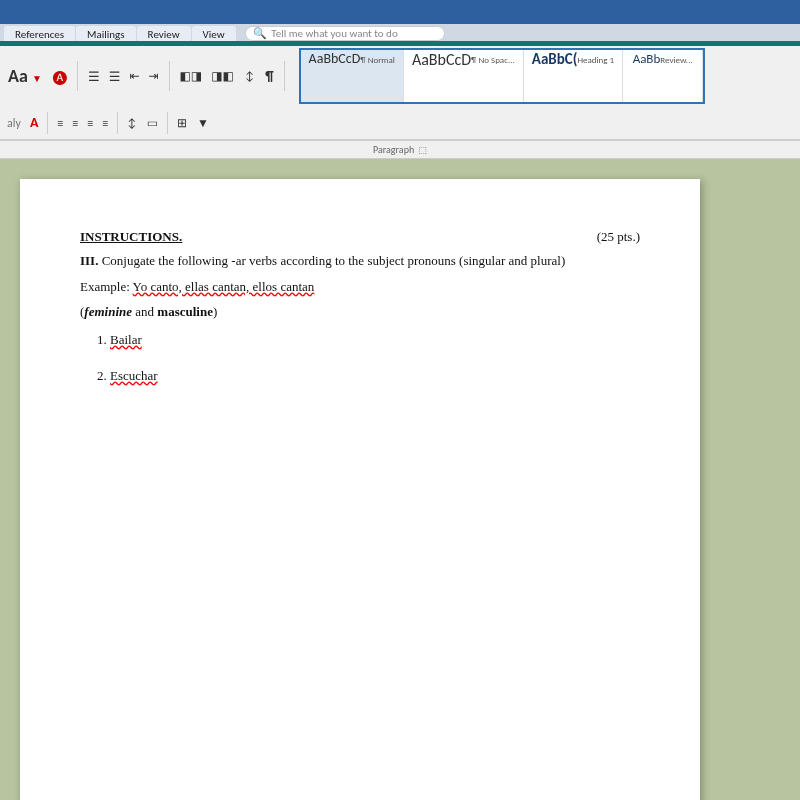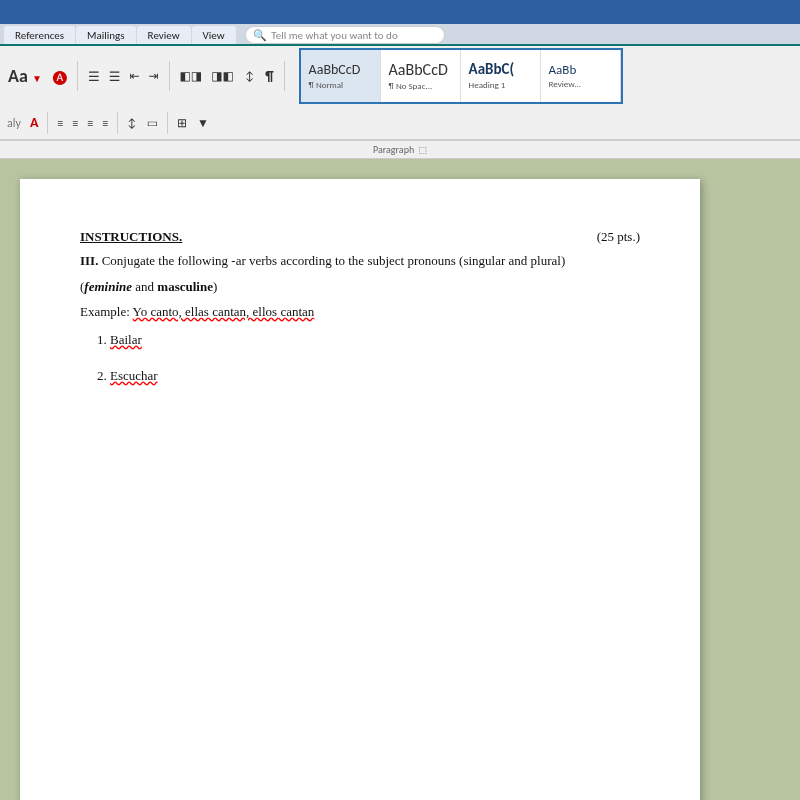--- a/index.html
+++ b/index.html
@@ -54,21 +54,21 @@
       background: white;
       margin-left: 8px;
     }
 
     .style-item {
       padding: 2px 8px;
       font-size: 12px;
       cursor: pointer;
       border-right: 1px solid #ddd;
       display: flex;
-      flex-direction: column;
+      flex-direction: row;
       align-items: flex-start;
       justify-content: center;
       min-width: 80px;
       height: 52px;
     }
 
     .style-item.active {
       background: #dce6f0;
     }
 
@@ -207,21 +207,21 @@
     .top-bar-text {
       color: white;
       font-size: 11px;
     }
 
     .tab-row {
       display: flex;
       align-items: stretch;
       background: #d0d8e4;
       height: 22px;
-      border-bottom: 2px solid #0f766e;
+      border-bottom: 5px solid #0f766e;
       gap: 0;
       padding: 0 4px;
       padding-top: 2px;
     }
 
     .tab-item {
       padding: 2px 10px;
       font-size: 11px;
       color: #222;
       cursor: pointer;
@@ -366,27 +366,27 @@
       <span>(25 pts.)</span>
     </div>
 
     <div class="doc-paragraph">
       <span class="section-num doc-bold">III.</span>
       <span> </span>
       <span>Conjugate the following -ar verbs according to the subject pronouns (singular and plural)</span>
     </div>
 
     <div class="doc-paragraph">
-      <span>(</span><span class="italic-text doc-bold">feminine</span><span> and </span><span class="doc-bold">masculine</span><span>)</span>
-    </div>
-
-    <div class="doc-paragraph">
       <span>Example:</span>
       <span> </span>
       <span class="underline-squiggle">Yo canto, ellas cantan, ellos cantan</span>
+    </div>
+
+    <div class="doc-paragraph">
+      <span>(</span><span class="italic-text doc-bold">feminine</span><span> and </span><span class="doc-bold">masculine</span><span>)</span>
     </div>
 
     <ol class="doc-numbered-list" style="list-style-type:decimal;">
       <li class="doc-list-item">
         <span class="underline-squiggle">Bailar</span>
       </li>
       <li class="doc-list-item">
         <span class="underline-squiggle">Escuchar</span>
       </li>
     </ol>

